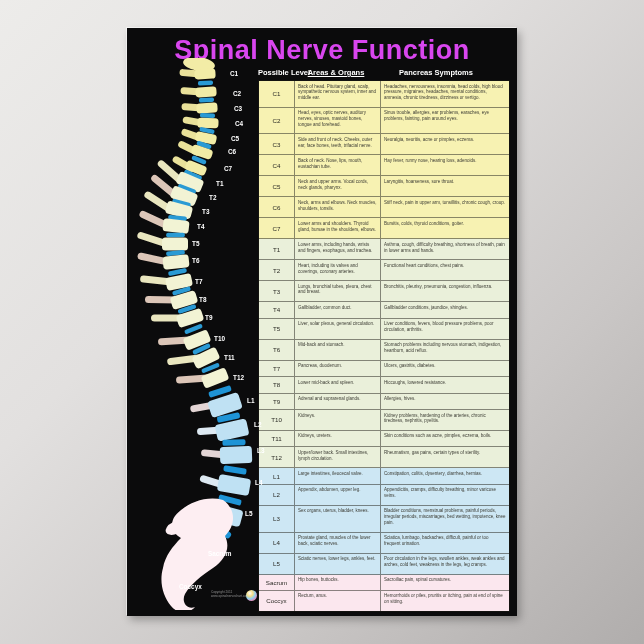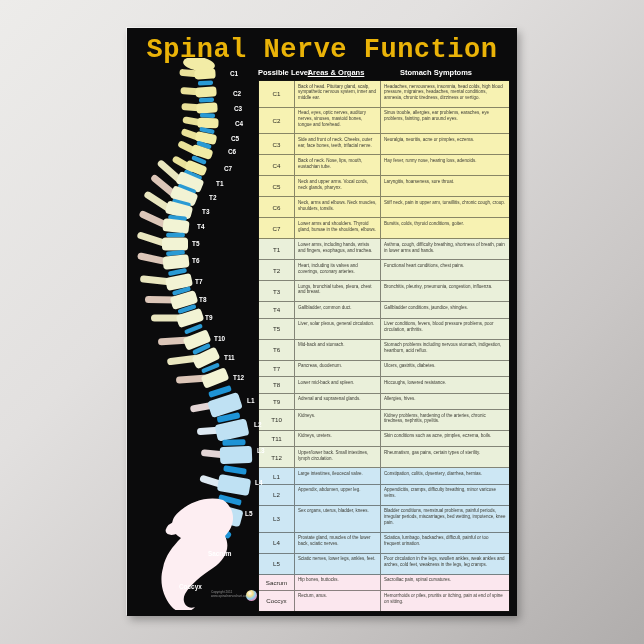--- a/index.html
+++ b/index.html
@@ -8,22 +8,22 @@
     background:linear-gradient(135deg,#edecea 0%,#e2e0df 35%,#cac7c6 70%,#b0adac 100%);
     font-family:"Liberation Sans",sans-serif;
   }
   .poster{
     position:absolute;left:127px;top:28px;width:390px;height:588px;
     background:#0b0b0c;
     box-shadow:-1px -1px 0 rgba(255,255,255,.55), 3px 4px 8px rgba(0,0,0,.28);
   }
   .title{
     position:absolute;left:0;top:7px;width:100%;text-align:center;
-    font-family:Liberation Mono, monospace;font-weight:bold;
-    font-size:27px;color:#eab308;letter-spacing:.5px;
+    font-family:Liberation Sans, sans-serif;font-weight:bold;
+    font-size:27px;color:#d946ef;letter-spacing:.5px;
   }
   .thead{position:absolute;top:40px;left:0;width:100%;height:12px;}
   .thead span{
     position:absolute;transform:translateX(-50%);white-space:nowrap;
     color:#ffffff;font-size:7.5px;font-weight:bold;
   }
   .h-level{left:157px;} .h-areas{left:209px;text-decoration:underline;} .h-symptoms{left:309px;}
   .tbody{
     position:absolute;left:131px;top:52px;width:252px;height:532px;
     display:flex;flex-direction:column;
@@ -57,21 +57,21 @@
 </head>
 <body>
 
 <div class="poster">
 
   <div class="title">Spinal Nerve Function</div>
 
   <div class="thead">
     <span class="h-level">Possible Level</span>
     <span class="h-areas">Areas &amp; Organs</span>
-    <span class="h-symptoms">Stomach Symptoms</span>
+    <span class="h-symptoms">Pancreas Symptoms</span>
   </div>
 
   <div class="tbody">
       <div class="trow" style="background: rgb(247, 242, 178);">
         <div class="cell level">C1</div>
         <div class="cell areas">Back of head. Pituitary gland, scalp, sympathetic nervous system, inner and middle ear.</div>
         <div class="cell symptoms">Headaches, nervousness, insomnia, head colds, high blood pressure, migraines, headaches, mental conditions, amnesia, chronic tiredness, dizziness or vertigo.</div>
       </div>
       <div class="trow" style="background: rgb(247, 242, 178);">
         <div class="cell level">C2</div>

